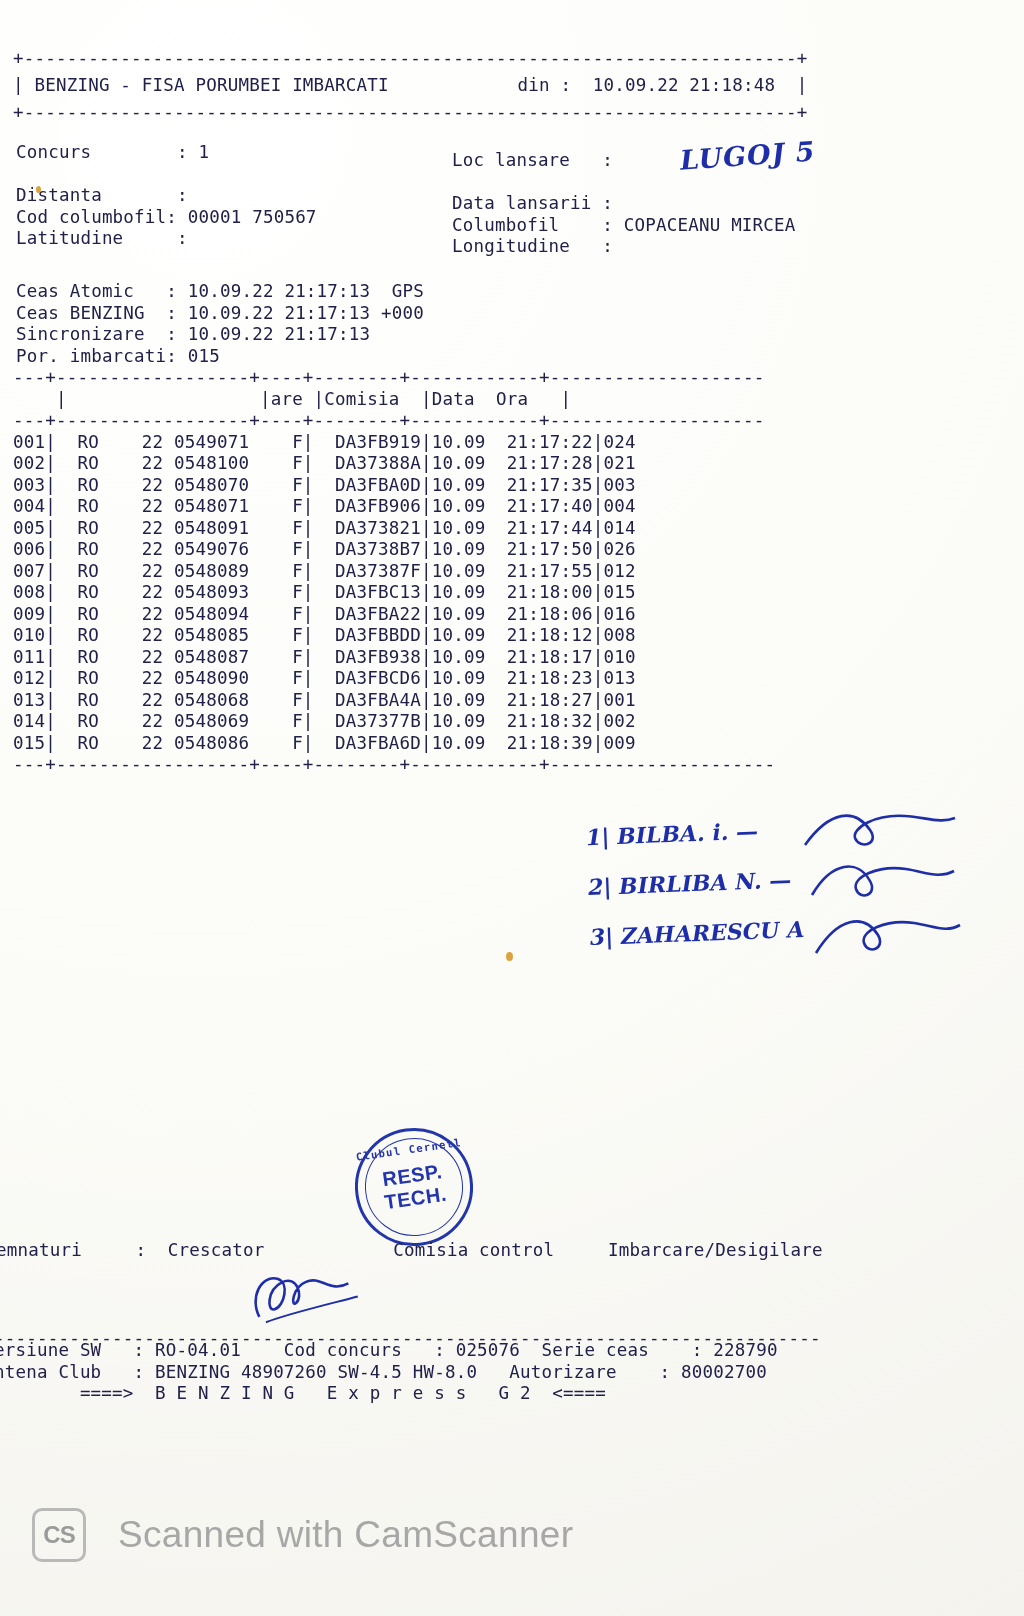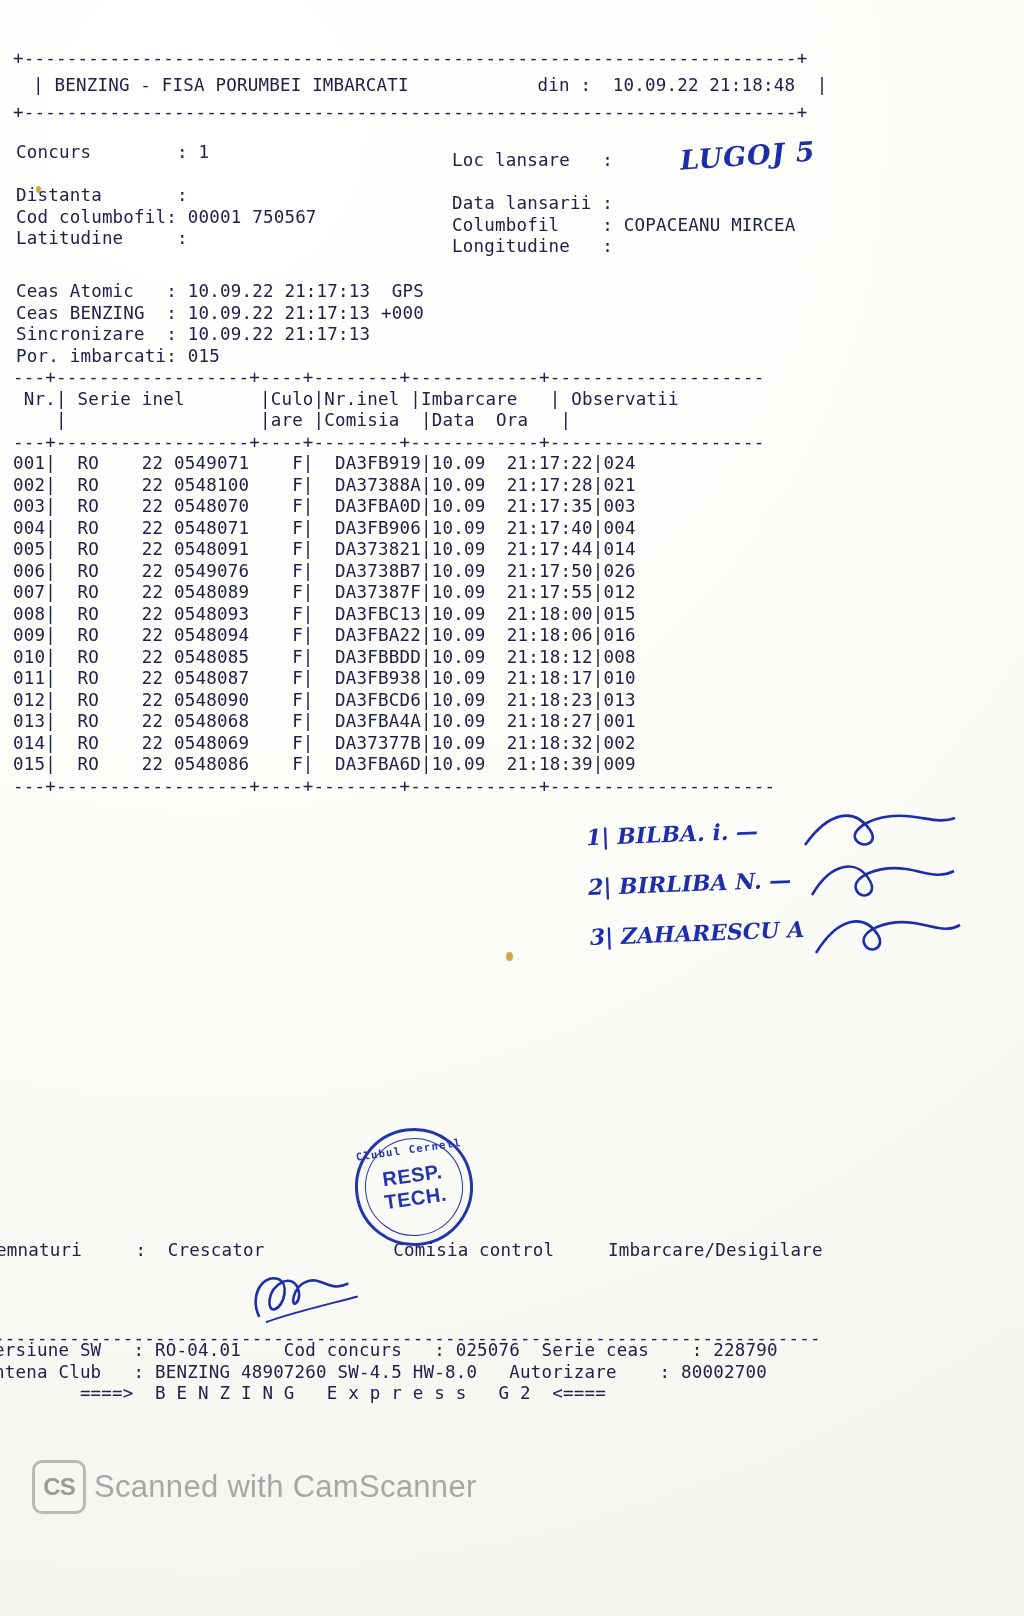--- a/index.html
+++ b/index.html
@@ -26,21 +26,21 @@
     font-family: "DejaVu Sans Mono", monospace;
     white-space: pre;
     font-size: 17.5px;
     line-height: 21.5px;
     letter-spacing: 0.2px;
     color: #20204a;
   }
 
   
   #header-box { position: absolute; left: 13px; top: 48px; }
-  #header-title-row { position: absolute; left: 13px; top: 75px; margin-left: 20px; }
+  #header-title-row { position: absolute; left: 13px; top: 75px; }
 
   
   #meta-left  { position: absolute; left: 16px; top: 142px; }
   #meta-right { position: absolute; left: 452px; top: 150px; }
   #clock-block { position: absolute; left: 16px; top: 281px; }
 
   
   #table-block { position: absolute; left: 13px; top: 367px; }
 
   
@@ -90,34 +90,34 @@
     letter-spacing: 1.3px;
   }
 
   
   #sign-row { position: absolute; left: -4px; top: 1240px; }
   #footer-rule { position: absolute; left: -6px; top: 1328px; }
   #footer-block { position: absolute; left: -6px; top: 1340px; }
 
   
   #camscanner {
-    position: absolute; left: 32px; top: 1460px;
-    display: flex; align-items: center; gap: 8px;
+    position: absolute; left: 32px; top: 1508px;
+    display: flex; align-items: center; gap: 32px;
   }
   #cs-badge {
     width: 54px; height: 54px; border-radius: 10px;
     border: 3px solid #b9b9b9; color: #9b9b9b;
     font-family: "Liberation Sans", sans-serif;
     font-weight: 700; font-size: 24px;
     display: flex; align-items: center; justify-content: center;
     letter-spacing: -1px;
   }
   #cs-text {
     font-family: "Liberation Sans", sans-serif;
-    font-size: 31px; color: #a7a7a7; letter-spacing: .3px;
+    font-size: 37px; color: #a7a7a7; letter-spacing: .3px;
   }
 
   
   .speck { position: absolute; background: #d9a441; border-radius: 50%; }
 </style>
 </head>
 <body>
 
 <div class="paper"></div>
 
@@ -138,21 +138,20 @@
 
 <div id="hand-loc" class="hand">LUGOJ 5</div>
 
 <div id="clock-block" class="mono">Ceas Atomic   : 10.09.22 21:17:13  GPS
 Ceas BENZING  : 10.09.22 21:17:13 +000
 Sincronizare  : 10.09.22 21:17:13
 Por. imbarcati: 015</div>
 
 <div id="table-block">
   <div class="mono">---+------------------+----+--------+------------+--------------------</div>
-  <div class="mono"> Nr.| Serie inel       |Culo|Nr.inel |Imbarcare   | Observatii</div>
   <div class="mono">    |                  |are |Comisia  |Data  Ora   |</div>
   <div class="mono">---+------------------+----+--------+------------+--------------------</div>
   <div class="mono">001|  RO    22 0549071    F|  DA3FB919|10.09  21:17:22|024
 002|  RO    22 0548100    F|  DA37388A|10.09  21:17:28|021
 003|  RO    22 0548070    F|  DA3FBA0D|10.09  21:17:35|003
 004|  RO    22 0548071    F|  DA3FB906|10.09  21:17:40|004
 005|  RO    22 0548091    F|  DA373821|10.09  21:17:44|014
 006|  RO    22 0549076    F|  DA3738B7|10.09  21:17:50|026
 007|  RO    22 0548089    F|  DA37387F|10.09  21:17:55|012
 008|  RO    22 0548093    F|  DA3FBC13|10.09  21:18:00|015

